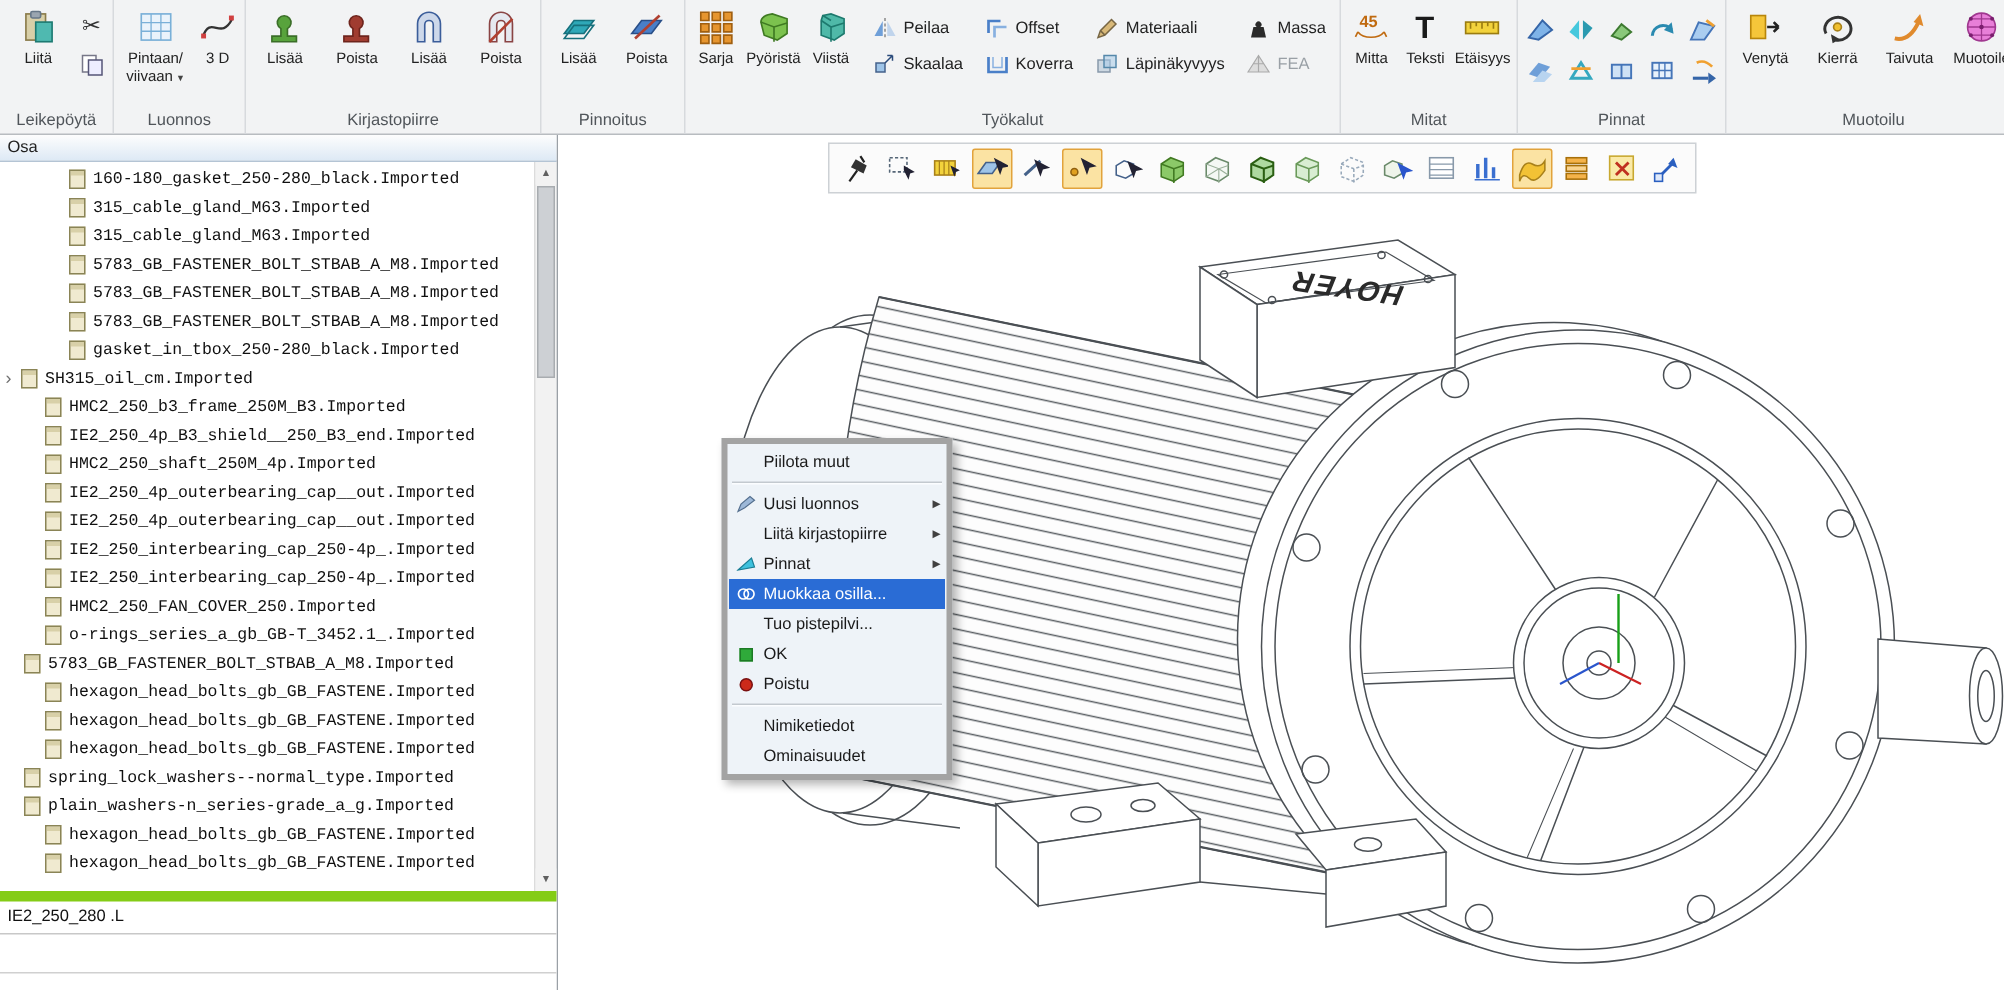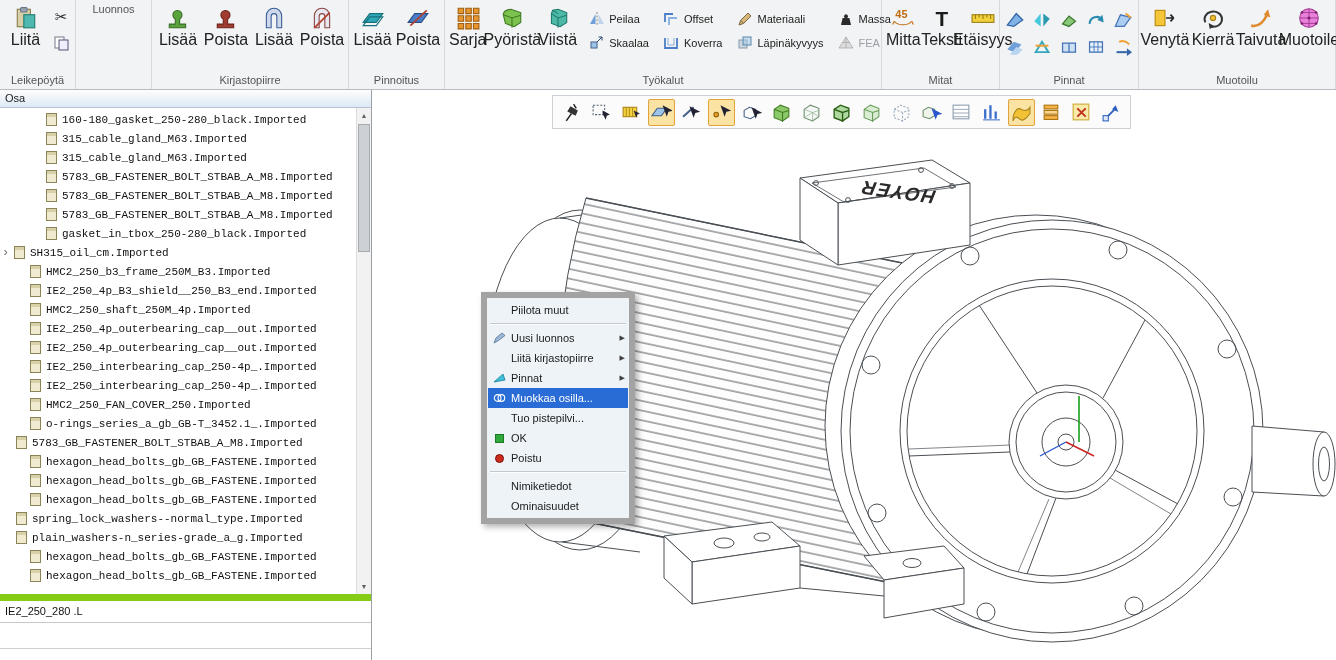--- a/index.html
+++ b/index.html
@@ -5,21 +5,21 @@
   * { margin:0; padding:0; box-sizing:border-box; }
   html,body { width:1336px; height:660px; overflow:hidden; font-family:"Liberation Sans",sans-serif; background:#fff; }
   .app { position:relative; width:1336px; height:660px; }
 
   
   .ribbon { position:absolute; top:0; left:0; width:1336px; height:90px; background:#f2f3f4; border-bottom:1px solid #b8bcc0; display:flex; }
   .rib-group { position:relative; border-right:1px solid #d7dadd; display:flex; flex-direction:column; padding:2px 3px 0 3px; }
   .rib-body { flex:1; display:flex; align-items:flex-start; gap:2px; }
   .rib-label { height:16px; line-height:15px; text-align:center; font-size:11px; color:#50555a; }
   .big-btn { width:46px; min-height:64px; display:flex; flex-direction:column; align-items:center; padding-top:3px; border:1px solid transparent; border-radius:2px; cursor:default; }
-  .big-btn .lbl { font-size:16px; line-height:12px; text-align:center; color:#222; margin-top:2px; }
+  .big-btn .lbl { font-size:10px; line-height:12px; text-align:center; color:#222; margin-top:2px; }
   .narrow .lbl { width:18px; }
   .ic { width:26px; height:26px; display:flex; align-items:flex-start; justify-content:center; }
   .ic svg { width:24px; height:24px; }
   .icol { display:flex; flex-direction:column; gap:6px; padding-top:4px; }
   .mini-btn { width:22px; height:22px; display:flex; align-items:center; justify-content:center; border:1px solid transparent; border-radius:2px; }
   .cut-glyph::after { content:"✂"; font-size:15px; color:#333; }
   .drop-icon::after { content:"▼"; font-size:6px; color:#444; margin-left:2px; }
   .small-grid { display:grid; grid-template-rows:repeat(2,1fr); grid-auto-flow:column; column-gap:6px; row-gap:2px; padding:6px 2px 0 4px; }
   .small-btn { display:flex; align-items:center; gap:4px; height:22px; font-size:11px; color:#222; padding:0 3px; border:1px solid transparent; border-radius:2px; }
   .small-btn .ics { width:17px; height:17px; display:flex; align-items:center; justify-content:center; }
@@ -55,21 +55,21 @@
 
   
   .canvas { position:absolute; top:90px; left:372px; width:964px; height:570px; background:#fff; overflow:hidden; }
   .motor { position:absolute; inset:0; }
   .canvas-toolbar { position:absolute; left:180px; top:5px; height:34px; display:flex; align-items:center; gap:3px; background:#fbfbfb; border:1px solid #cdd1d5; padding:2px 5px; }
   .ct-btn { width:27px; height:27px; display:flex; align-items:center; justify-content:center; border:1px solid transparent; border-radius:2px; }
   .ct-btn svg { width:21px; height:21px; }
   .ct-btn.pressed { background:#fbe3a3; border-color:#e2a33c; }
 
   
-  .context-menu { position:absolute; left:481px; top:292px; width:154px; background:#eef3f8; border:6px solid #a3a3a3; box-shadow:3px 3px 6px rgba(0,0,0,.3); padding:2px 1px; z-index:50; }
+  .context-menu { position:absolute; left:481px; top:292px; width:154px; background:#eef3f8; border:4px solid #a3a3a3; box-shadow:3px 3px 6px rgba(0,0,0,.3); padding:2px 1px; z-index:50; }
   .menu-item { height:20px; display:flex; align-items:center; font-size:11px; color:#1a1a1a; padding:0 3px 0 3px; cursor:default; }
   .menu-item .mi-ic { width:17px; height:14px; display:flex; align-items:center; justify-content:center; flex:none; }
   .mi-ic svg { width:13px; height:12px; }
   .mi-ic .sq { width:9px; height:9px; display:block; border:1px solid #1c7a24; }
   .mi-ic .dot { width:9px; height:9px; display:block; border-radius:50%; border:1px solid #7a1010; }
   .menu-item .mi-label { flex:1; padding-left:3px; white-space:nowrap; }
   .menu-item .mi-arrow { width:12px; color:#404040; font-size:7px; text-align:right; }
   .menu-item .mi-arrow.has::after { content:"▶"; }
   .menu-item.hl { background:#2a6cd5; color:#fff; }
   .menu-item.hl .mi-arrow { color:#fff; }
@@ -103,20 +103,41 @@
                   <rect x="2" y="2" width="9" height="11" fill="#fff" stroke="#778"></rect>
                   <rect x="6" y="5" width="9" height="10" fill="#eef" stroke="#557"></rect>
                 </svg></span>
             </div>
         </div>
       </div>
       <div class="rib-label">Leikepöytä</div>
     </div>
 
     <div class="rib-group" style="width:88px">
+      <div class="rib-body">
+        <div class="big-btn" style="width:50px">
+          <span class="ic">
+              <svg viewBox="0 0 22 22">
+                <rect x="2" y="3" width="18" height="16" fill="#eaf3fb" stroke="#7ab0d8"></rect>
+                <path d="M2 8.3h18M2 13.6h18M8 3v16M14 3v16" stroke="#7ab0d8" stroke-width="0.8"></path>
+              </svg>
+            </span>
+          <span class="lbl"><span>Pintaan/ viivaan</span><span class="drop-icon"></span></span>
+        </div>
+        <div class="big-btn narrow" style="width:30px">
+          <span class="ic">
+              <svg viewBox="0 0 22 22">
+                <path d="M2 17C7 3 13 20 20 6" fill="none" stroke="#333" stroke-width="1.4"></path>
+                <rect x="1" y="15" width="3" height="3" fill="#d04040"></rect>
+                <rect x="18" y="4" width="3" height="3" fill="#d04040"></rect>
+              </svg>
+            </span>
+          <span class="lbl">3 D</span>
+        </div>
+      </div>
       <div class="rib-label">Luonnos</div>
     </div>
 
     <div class="rib-group" style="width:197px">
       <div class="rib-body">
         <div class="big-btn">
           <span class="ic">
               <svg viewBox="0 0 22 22">
                 <path d="M3 20h15v-3.4h-5.5V12a4.2 4.2 0 1 0-4 0v4.6H3z" fill="#58a33c" stroke="#3b6e28"></path>
               </svg>

